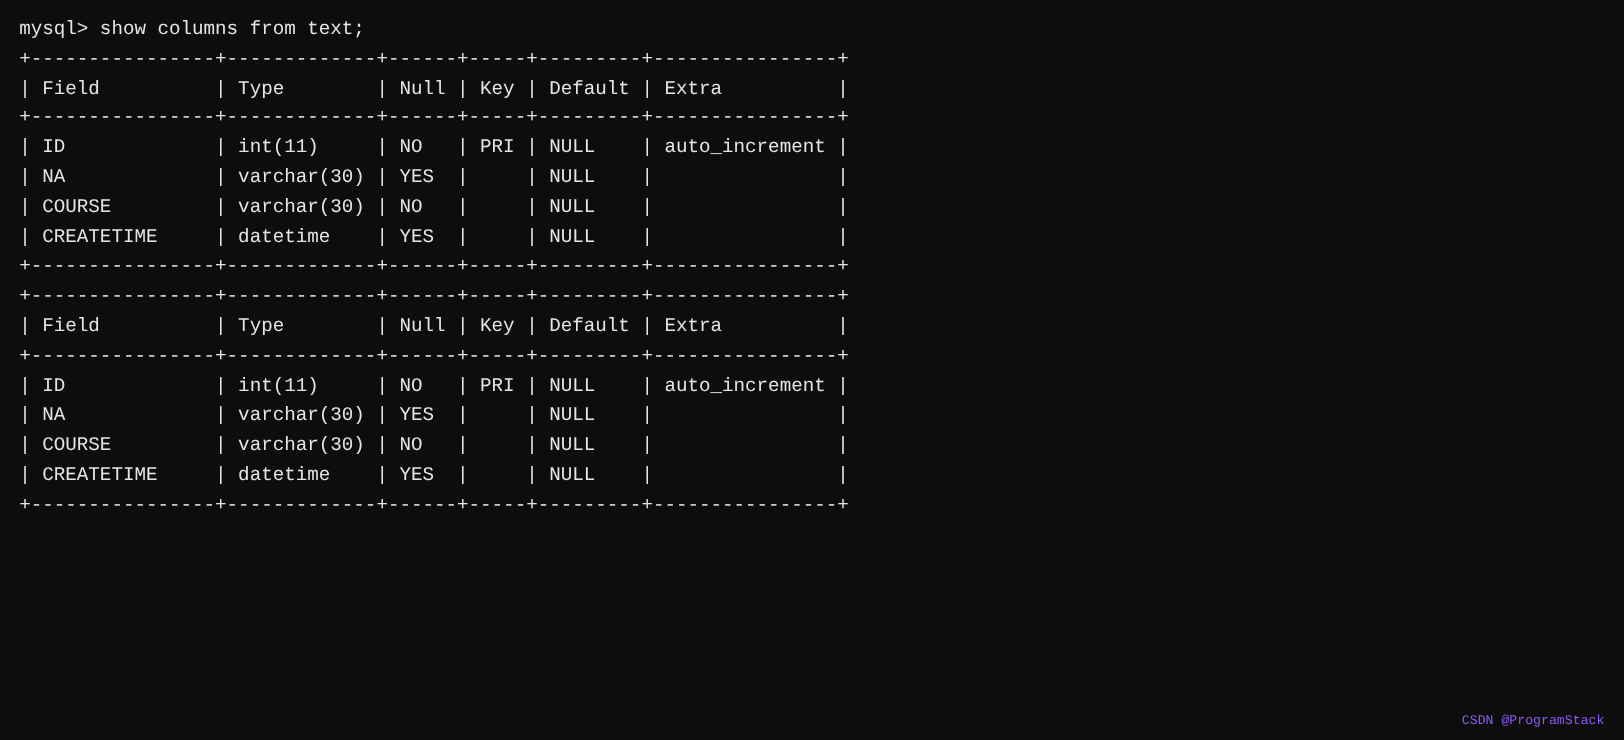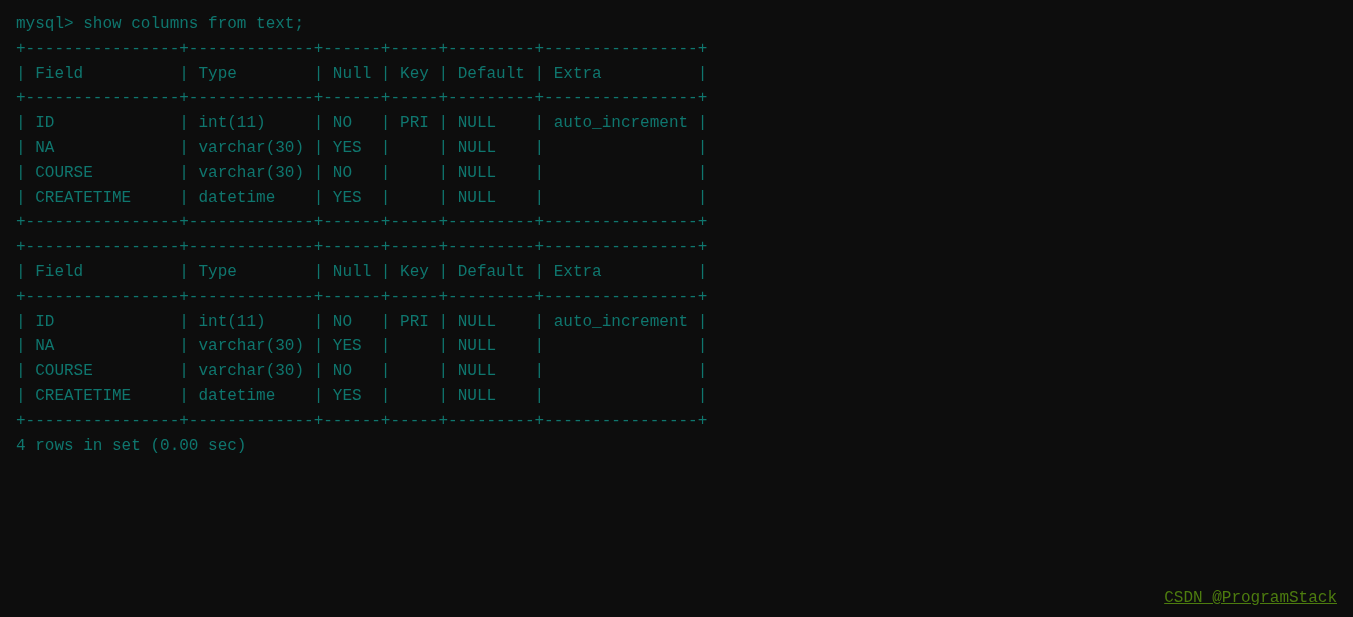--- a/index.html
+++ b/index.html
@@ -20,31 +20,30 @@
     }
 
     .terminal {
       width: 100%;
       height: 100%;
     }
 
     .line {
       white-space: pre;
       line-height: 1.55;
-      color: #0f766e;
+      color: #e5e5e5;
     }
 
     .watermark {
       position: fixed;
       bottom: 10px;
       right: 16px;
-      color: #4d7c0f;
-      font-size: 16px;
+      color: #8b5cf6;
+      font-size: 11px;
       font-family: 'Courier New', Courier, monospace;
-      text-decoration: underline;
     }
   </style>
 </head>
 <body>
 
 <div class="terminal">
 <div class="line">mysql&gt; show columns from text;</div>
     <div class="line">+----------------+-------------+------+-----+---------+----------------+</div>
     <div class="line">| Field          | Type        | Null | Key | Default | Extra          |</div>
     <div class="line">+----------------+-------------+------+-----+---------+----------------+</div>
@@ -55,16 +54,15 @@
     <div class="line">+----------------+-------------+------+-----+---------+----------------+</div>
     <div class="line"></div>
     <div class="line">+----------------+-------------+------+-----+---------+----------------+</div>
     <div class="line">| Field          | Type        | Null | Key | Default | Extra          |</div>
     <div class="line">+----------------+-------------+------+-----+---------+----------------+</div>
     <div class="line">| ID             | int(11)     | NO   | PRI | NULL    | auto_increment |</div>
     <div class="line">| NA             | varchar(30) | YES  |     | NULL    |                |</div>
     <div class="line">| COURSE         | varchar(30) | NO   |     | NULL    |                |</div>
     <div class="line">| CREATETIME     | datetime    | YES  |     | NULL    |                |</div>
     <div class="line">+----------------+-------------+------+-----+---------+----------------+</div>
-    <div class="line">4 rows in set (0.00 sec)</div>
   </div>
 
 <div class="watermark">CSDN @ProgramStack</div>
 
 </body></html>

